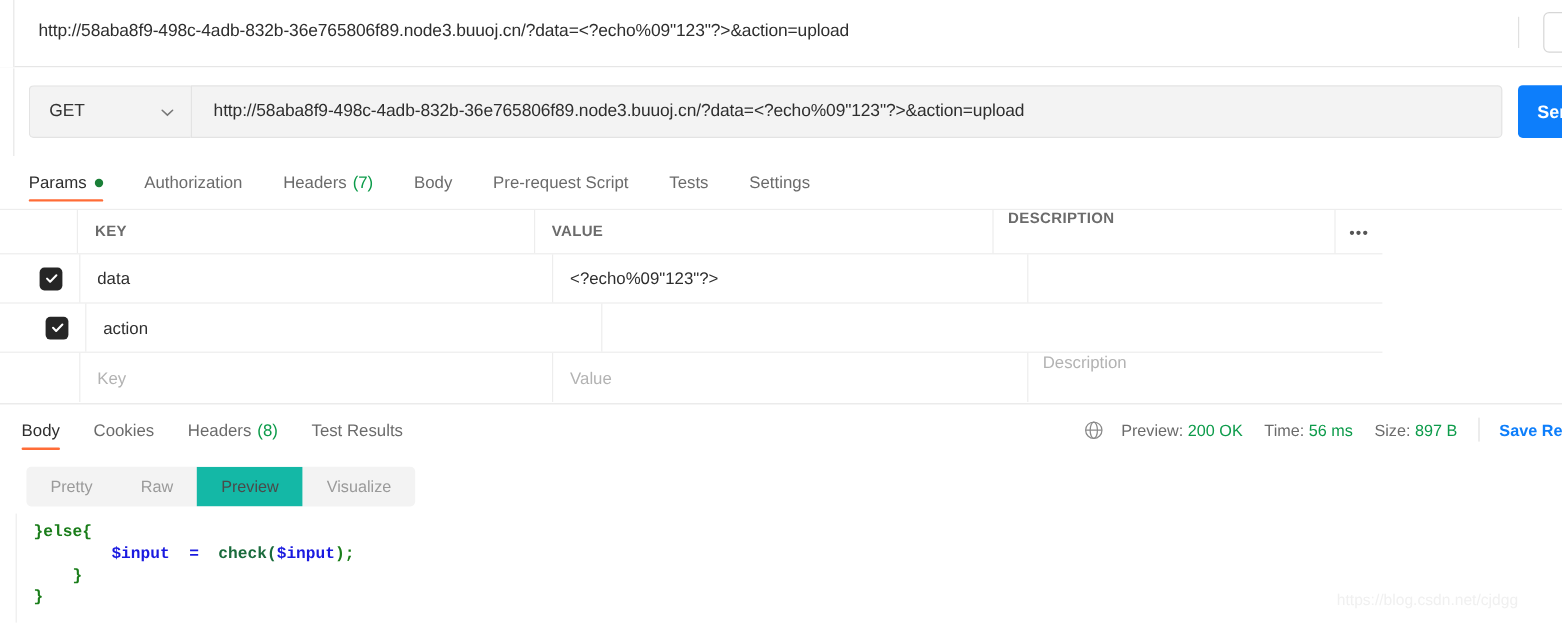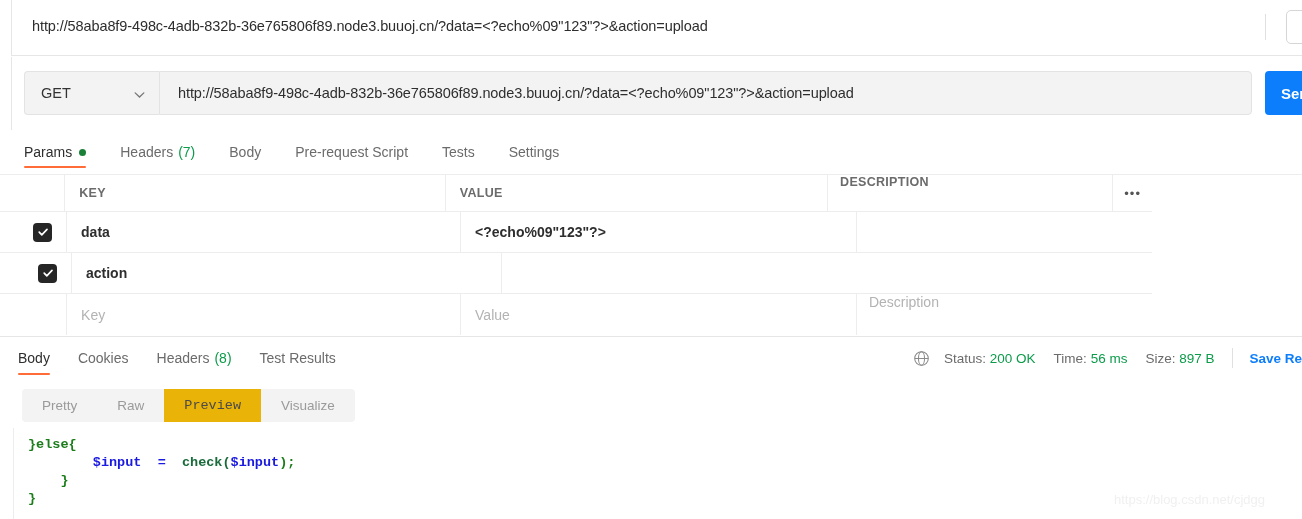--- a/index.html
+++ b/index.html
@@ -159,21 +159,21 @@
   }
   .cell-desc.bordered { border-right: 1px solid #ededed; }
   .cell-more {
     width: 44px; height: 100%;
     display: flex; align-items: center; justify-content: center;
   }
   .hdr-txt {
     font-size: 12.5px; color: #6b6b6b; font-weight: bold;
     letter-spacing: 0.3px;
   }
-  .cell-txt { font-size: 14px; color: #2e2e2e; font-weight: bold; }
+  .cell-txt { font-size: 14px; color: #2e2e2e; }
   .cell-ph { font-size: 14px; color: #b3b3b3; }
   .chk {
     width: 19px; height: 19px; background: #262626;
     border-radius: 4px; display: flex;
     align-items: center; justify-content: center;
     cursor: pointer;
   }
   .dots { font-size: 13px; color: #555; letter-spacing: 1px; }
 
   
@@ -213,21 +213,21 @@
   
   .seg {
     position: absolute; left: 22px; top: 389px;
     height: 33px; background: #f3f3f3; border-radius: 4px;
     display: flex; align-items: stretch; overflow: hidden;
   }
   .seg-item {
     display: flex; align-items: center; justify-content: center;
     padding: 0 20px; font-size: 13.5px; color: #9a9a9a; cursor: pointer;
   }
-  .seg-item.active { background: #eab308; color: #4a4a4a; font-family: Liberation Mono, monospace; }
+  .seg-item.active { background: #14b8a6; color: #4a4a4a; }
 
   
   .code-wrap {
     position: absolute; left: 13px; top: 428px;
     width: 1289px; height: 91px;
     background: #fff; border-left: 1px solid #ededed;
     overflow: hidden;
   }
   .code {
     font-family: "Liberation Mono", monospace;
@@ -270,20 +270,23 @@
     <span class="url-text">http://58aba8f9-498c-4adb-832b-36e765806f89.node3.buuoj.cn/?data=&lt;?echo%09"123"?&gt;&amp;action=upload</span>
   </div>
 
   <button class="send-btn">Send</button>
 </div>
 
 <div class="req-tabs">
   <div class="tab active">
     <span>Params</span>
     <span class="dot-green"></span>
+  </div>
+  <div class="tab">
+    <span>Authorization</span>
   </div>
   <div class="tab">
     <span>Headers</span>
     <span class="count-green">(7)</span>
   </div>
   <div class="tab">
     <span>Body</span>
   </div>
   <div class="tab">
     <span>Pre-request Script</span>
@@ -382,21 +385,21 @@
 
   <div class="status-area">
     <span class="globe-ico">
       <svg width="17" height="17" viewBox="0 0 18 18">
         <circle cx="9" cy="9" r="7.2" fill="none" stroke="#8a8a8a" stroke-width="1.1"></circle>
         <ellipse cx="9" cy="9" rx="3.2" ry="7.2" fill="none" stroke="#8a8a8a" stroke-width="1.1"></ellipse>
         <line x1="1.9" y1="9" x2="16.1" y2="9" stroke="#8a8a8a" stroke-width="1.1"></line>
       </svg>
     </span>
     <span class="stat-item">
-      <span>Status:</span>
+      <span>Preview:</span>
       <b>200 OK</b>
     </span>
     <span class="stat-item">
       <span>Time:</span>
       <b>56 ms</b>
     </span>
     <span class="stat-item">
       <span>Size:</span>
       <b>897 B</b>
     </span>

